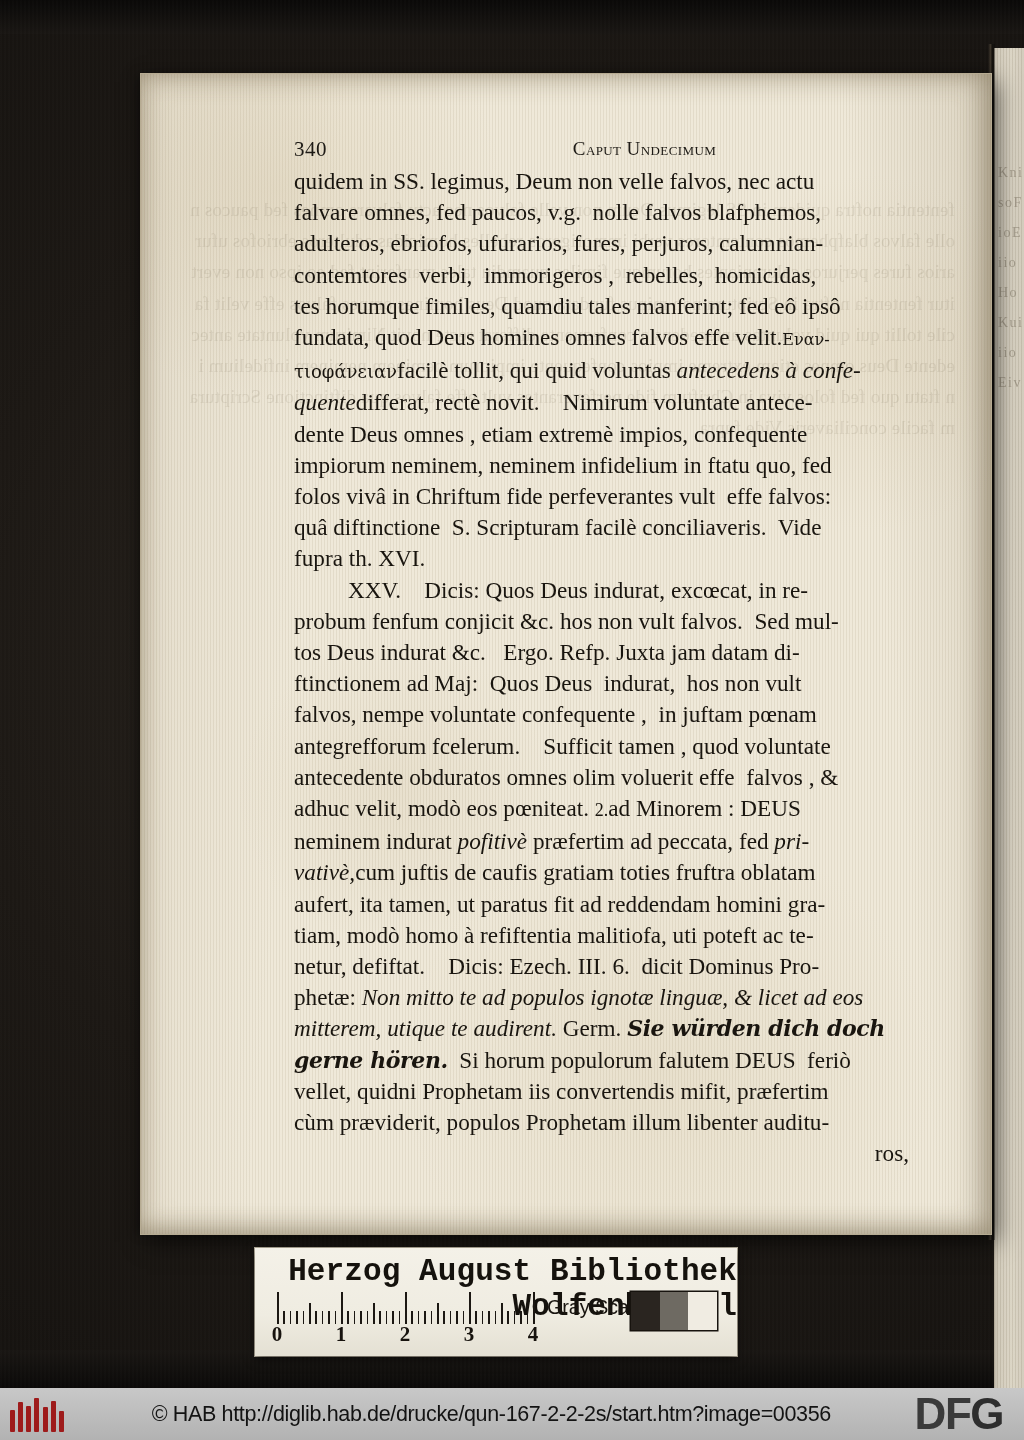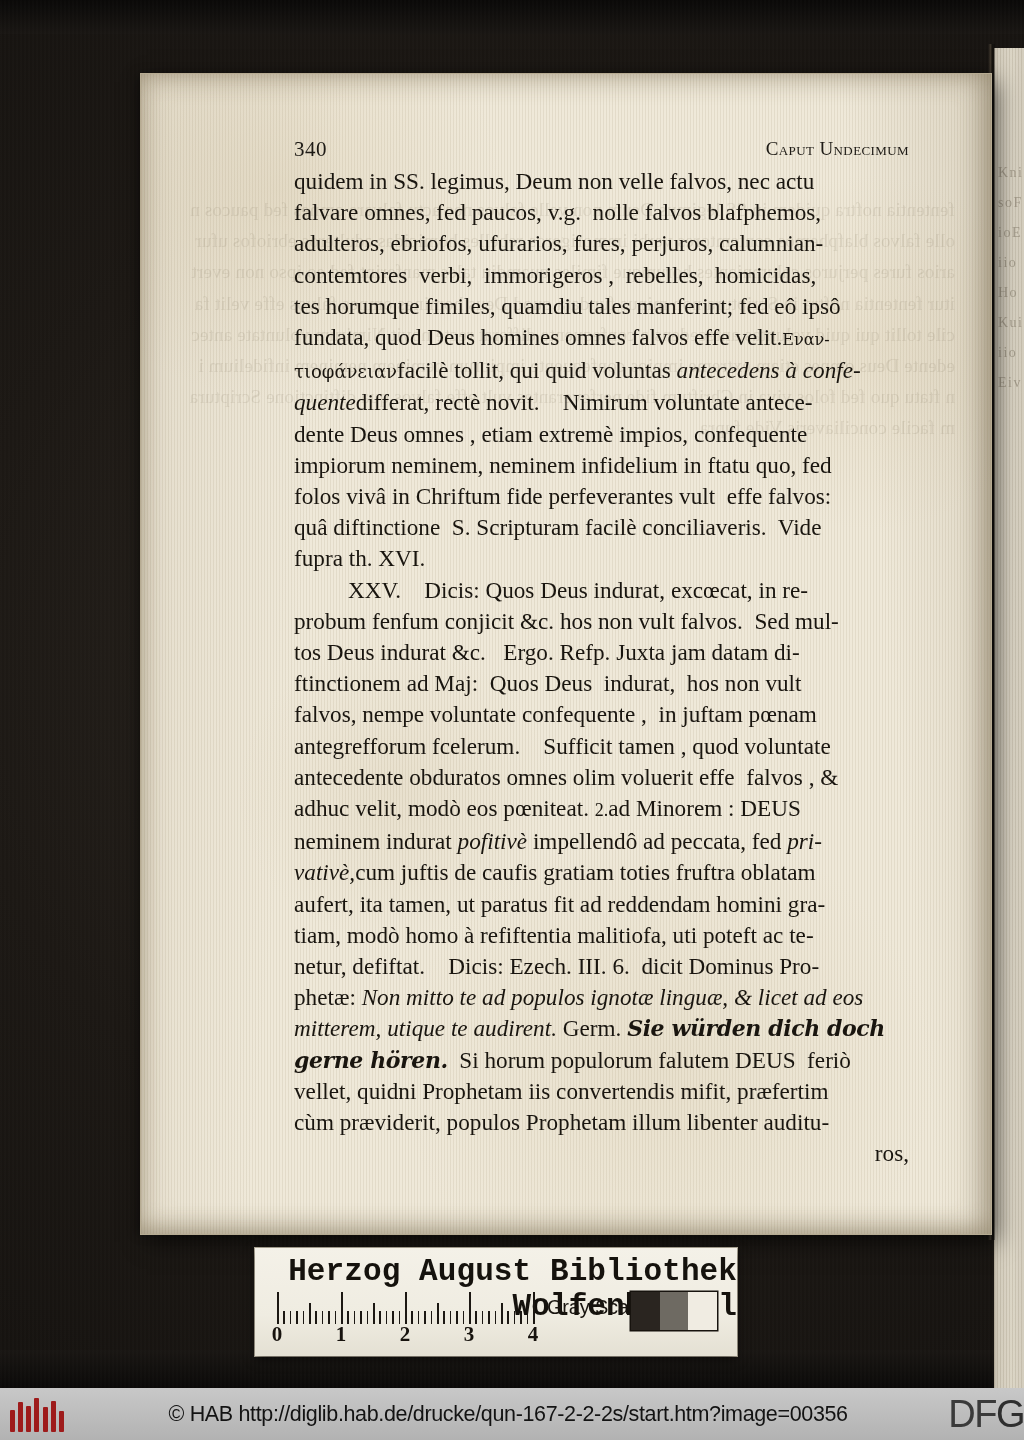--- a/index.html
+++ b/index.html
@@ -116,21 +116,21 @@
   }
   .ln{
     display:block;
     font-size:23.2px;line-height:31.2px;
     color:#19150f;
     white-space:pre;
   }
   .ln.indent{padding-left:54px;}
   .ln.right{text-align:right;}
   i.it{font-style:italic;}
-  .sc{font-variant:small-caps;letter-spacing:.4px;text-align:right;}
+  .sc{font-variant:small-caps;letter-spacing:.4px;}
   .grk{font-family:"DejaVu Serif",serif;font-size:18px;letter-spacing:0;}
   .grk-sm{font-family:"DejaVu Serif",serif;font-size:16px;letter-spacing:0;}
   .frak{
     font-family:"DejaVu Serif",serif;
     font-weight:bold;font-style:italic;
     letter-spacing:-.4px;
     font-size:22px;
   }
   .smallnum{font-size:18px;}
 
@@ -178,23 +178,23 @@
     padding:0 4px;box-sizing:border-box;
   }
   #hab-logo i{display:block;width:5px;background:#9e1b1b;border-radius:1px;}
   #footer-url{
     flex:1;text-align:center;
     font-family:"Liberation Sans",sans-serif;
     font-size:21.5px;color:#131313;letter-spacing:-.35px;
     white-space:nowrap;
   }
   #dfg{
-    flex:0 0 auto;margin-right:0;
+    flex:0 0 auto;margin-right:21px;
     font-family:"Liberation Sans",sans-serif;
-    font-weight:normal;font-size:38px;letter-spacing:-1.5px;
+    font-weight:bold;font-size:44px;letter-spacing:-1.5px;
     color:#3a3a3a;
   }
   #dfg .g{color:#2e2e2e;}
 </style>
 </head>
 <body>
 
 <div id="backdrop">
   <div class="platen-corner pc-tl"></div>
   <div class="platen-corner pc-bl"></div>
@@ -237,21 +237,21 @@
 
     <div>
       <span class="ln indent">XXV.    Dicis: Quos Deus indurat, excœcat, in re-</span>
       <span class="ln">probum fenfum conjicit &amp;c. hos non vult falvos.  Sed mul-</span>
       <span class="ln">tos Deus indurat &amp;c.   Ergo. Refp. Juxta jam datam di-</span>
       <span class="ln">ftinctionem ad Maj:  Quos Deus  indurat,  hos non vult</span>
       <span class="ln">falvos, nempe voluntate confequente ,  in juftam pœnam</span>
       <span class="ln">antegrefforum fcelerum.    Sufficit tamen , quod voluntate</span>
       <span class="ln">antecedente obduratos omnes olim voluerit effe  falvos , &amp;</span>
       <span class="ln"><span>adhuc velit, modò eos pœniteat.</span> <span class="smallnum">2.</span><span>ad Minorem : DEUS</span></span>
-      <span class="ln"><span>neminem indurat</span> <i class="it">pofitivè</i> <span>impellendô ad peccata, fed</span> <i class="it">pri-</i></span>
+      <span class="ln"><span>neminem indurat</span> <i class="it">pofitivè</i> <span>præfertim ad peccata, fed</span> <i class="it">pri-</i></span>
       <span class="ln"><i class="it">vativè,</i><span>cum juftis de caufis gratiam toties fruftra oblatam</span></span>
       <span class="ln">aufert, ita tamen, ut paratus fit ad reddendam homini gra-</span>
       <span class="ln">tiam, modò homo à refiftentia malitiofa, uti poteft ac te-</span>
       <span class="ln">netur, defiftat.    Dicis: Ezech. III. 6.  dicit Dominus Pro-</span>
       <span class="ln"><span>phetæ:</span> <i class="it">Non mitto te ad populos ignotæ linguæ, &amp; licet ad eos</i></span>
       <span class="ln"><i class="it">mitterem, utique te audirent.</i> <span>Germ.</span> <span class="frak">Sie würden dich doch</span></span>
       <span class="ln"><span class="frak">gerne hören.</span>  <span>Si horum populorum falutem DEUS  feriò</span></span>
       <span class="ln">vellet, quidni Prophetam iis convertendis mifit, præfertim</span>
       <span class="ln">cùm præviderit, populos Prophetam illum libenter auditu-</span>
       <span class="ln right">ros,</span>

